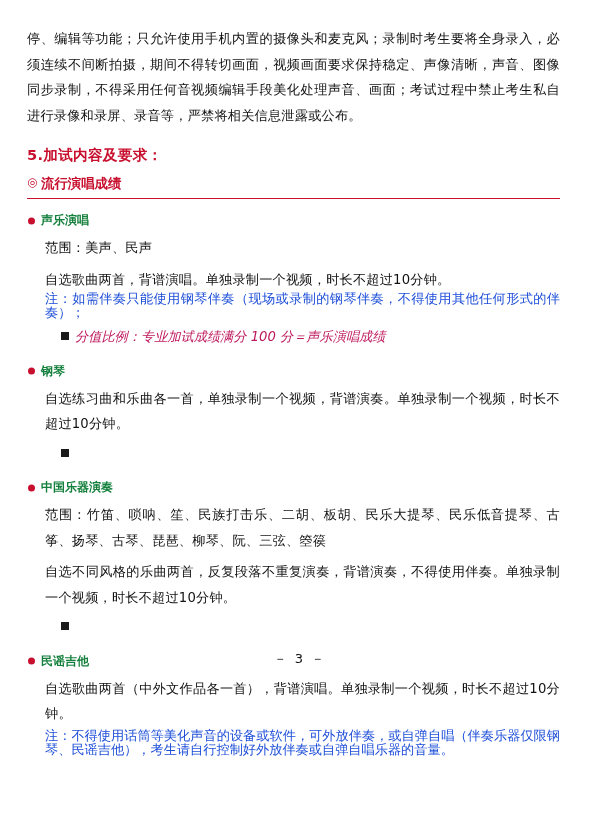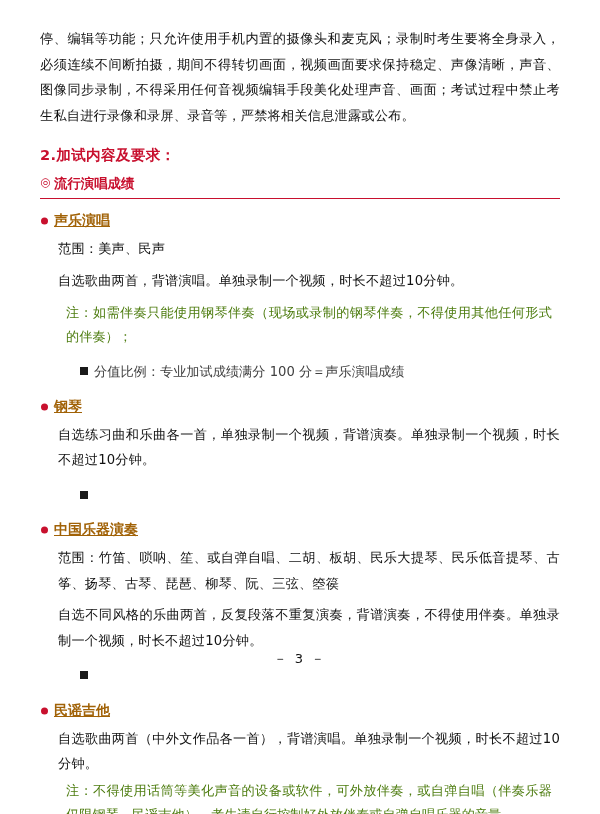--- a/index.html
+++ b/index.html
@@ -12,21 +12,21 @@
     background: #ffffff;
     font-family: "DejaVu Sans", "Liberation Sans", sans-serif;
     color: #1a1a1a;
     overflow: hidden;
   }
   .page {
     position: relative;
     width: 600px;
     height: 704px;
     box-sizing: border-box;
-    padding: 26px 40px 0 40px;
+    padding: 26px 40px 0 27px;
   }
   .para {
     font-size: 13.2px;
     line-height: 25.5px;
     text-align: justify;
     text-justify: inter-ideograph;
     margin: 0;
     color: #111111;
     letter-spacing: 0.2px;
   }
@@ -48,66 +48,66 @@
     padding-bottom: 5px;
   }
   .major-head .marker {
     position: absolute;
     left: 0;
     top: 0;
     font-size: 12px;
     color: #c8102e;
   }
   .sub-head {
-    color: #a16207;
-    font-size: 14px;
+    color: #15803d;
+    font-size: 12px;
     font-weight: bold;
     margin: 13px 0 3px 0;
     padding-left: 14px;
     position: relative;
-    text-decoration: underline;
   }
   .sub-head .dot {
     position: absolute;
     left: 1px;
     top: 50%;
     transform: translateY(-50%);
     width: 7px;
     height: 7px;
     border-radius: 50%;
     background: #c8102e;
   }
   .indent1 {
     padding-left: 18px;
     margin-top: 6px;
   }
   .score-line {
     font-size: 13.2px;
     line-height: 25.5px;
     padding-left: 30px;
     position: relative;
-    margin: 10px;
-    color: #404040;
+    margin: 4px;
+    color: #be185d;
+    font-style: italic;
   }
   .score-line .sq {
     display: inline-block;
     width: 8px;
     height: 8px;
     background: #1a1a1a;
     margin-right: 6px;
     vertical-align: 1px;
   }
   .note {
     font-size: 13.2px;
-    line-height: 24px;
-    margin: 8px;
+    line-height: 14px;
+    margin: 0;
     padding-left: 18px;
     text-align: justify;
     text-justify: inter-ideograph;
-    color: #4d7c0f;
+    color: #1d4ed8;
   }
   .footer {
     position: absolute;
     left: 0;
     right: 0;
     bottom: 36px;
     text-align: center;
     font-size: 13px;
     color: #111111;
     letter-spacing: 2px;
@@ -116,21 +116,21 @@
     margin-top: 2px;
   }
 </style>
 </head>
 <body>
 
 <div class="page">
 
   <p class="para">停、编辑等功能；只允许使用手机内置的摄像头和麦克风；录制时考生要将全身录入，必须连续不间断拍摄，期间不得转切画面，视频画面要求保持稳定、声像清晰，声音、图像同步录制，不得采用任何音视频编辑手段美化处理声音、画面；考试过程中禁止考生私自进行录像和录屏、录音等，严禁将相关信息泄露或公布。</p>
 
-  <div class="section-title">2.加试内容及要求：</div>
+  <div class="section-title">5.加试内容及要求：</div>
 
   <div class="major-head">
     <span class="marker">◎</span>
     <span>流行演唱成绩</span>
   </div>
 
   <div class="sub-head">
     <span class="dot"></span>
     <span>声乐演唱</span>
   </div>
@@ -143,21 +143,21 @@
     <span class="dot"></span>
     <span>钢琴</span>
   </div>
   <p class="para indent1">自选练习曲和乐曲各一首，单独录制一个视频，背谱演奏。单独录制一个视频，时长不超过10分钟。</p>
   <p class="score-line"><span class="sq"></span></p>
 
   <div class="sub-head">
     <span class="dot"></span>
     <span>中国乐器演奏</span>
   </div>
-  <p class="para indent1">范围：竹笛、唢呐、笙、或自弹自唱、二胡、板胡、民乐大提琴、民乐低音提琴、古筝、扬琴、古琴、琵琶、柳琴、阮、三弦、箜篌</p>
+  <p class="para indent1">范围：竹笛、唢呐、笙、民族打击乐、二胡、板胡、民乐大提琴、民乐低音提琴、古筝、扬琴、古琴、琵琶、柳琴、阮、三弦、箜篌</p>
   <p class="para indent1">自选不同风格的乐曲两首，反复段落不重复演奏，背谱演奏，不得使用伴奏。单独录制一个视频，时长不超过10分钟。</p>
   <p class="score-line"><span class="sq"></span></p>
 
   <div class="sub-head">
     <span class="dot"></span>
     <span>民谣吉他</span>
   </div>
   <p class="para indent1">自选歌曲两首（中外文作品各一首），背谱演唱。单独录制一个视频，时长不超过10分钟。</p>
 
   <p class="note blk">注：不得使用话筒等美化声音的设备或软件，可外放伴奏，或自弹自唱（伴奏乐器仅限钢琴、民谣吉他），考生请自行控制好外放伴奏或自弹自唱乐器的音量。</p>

